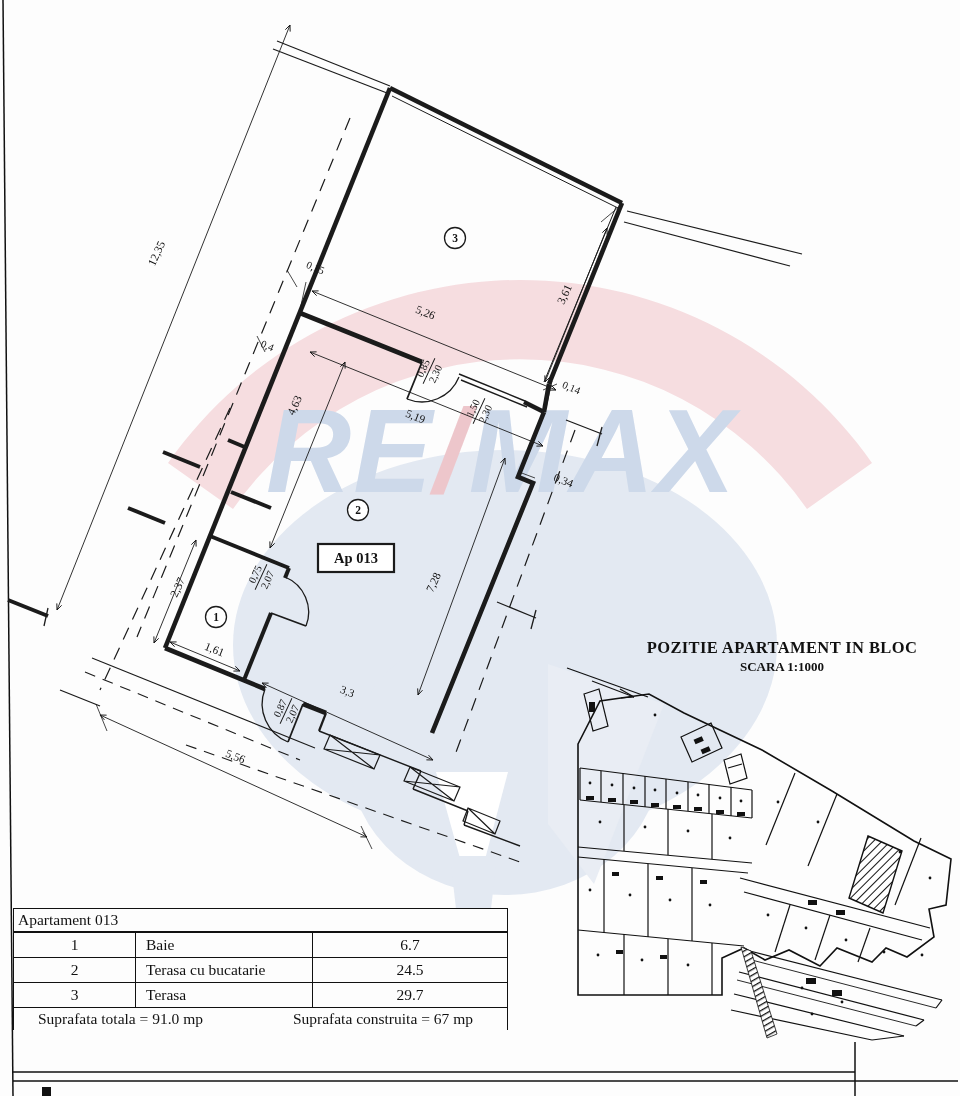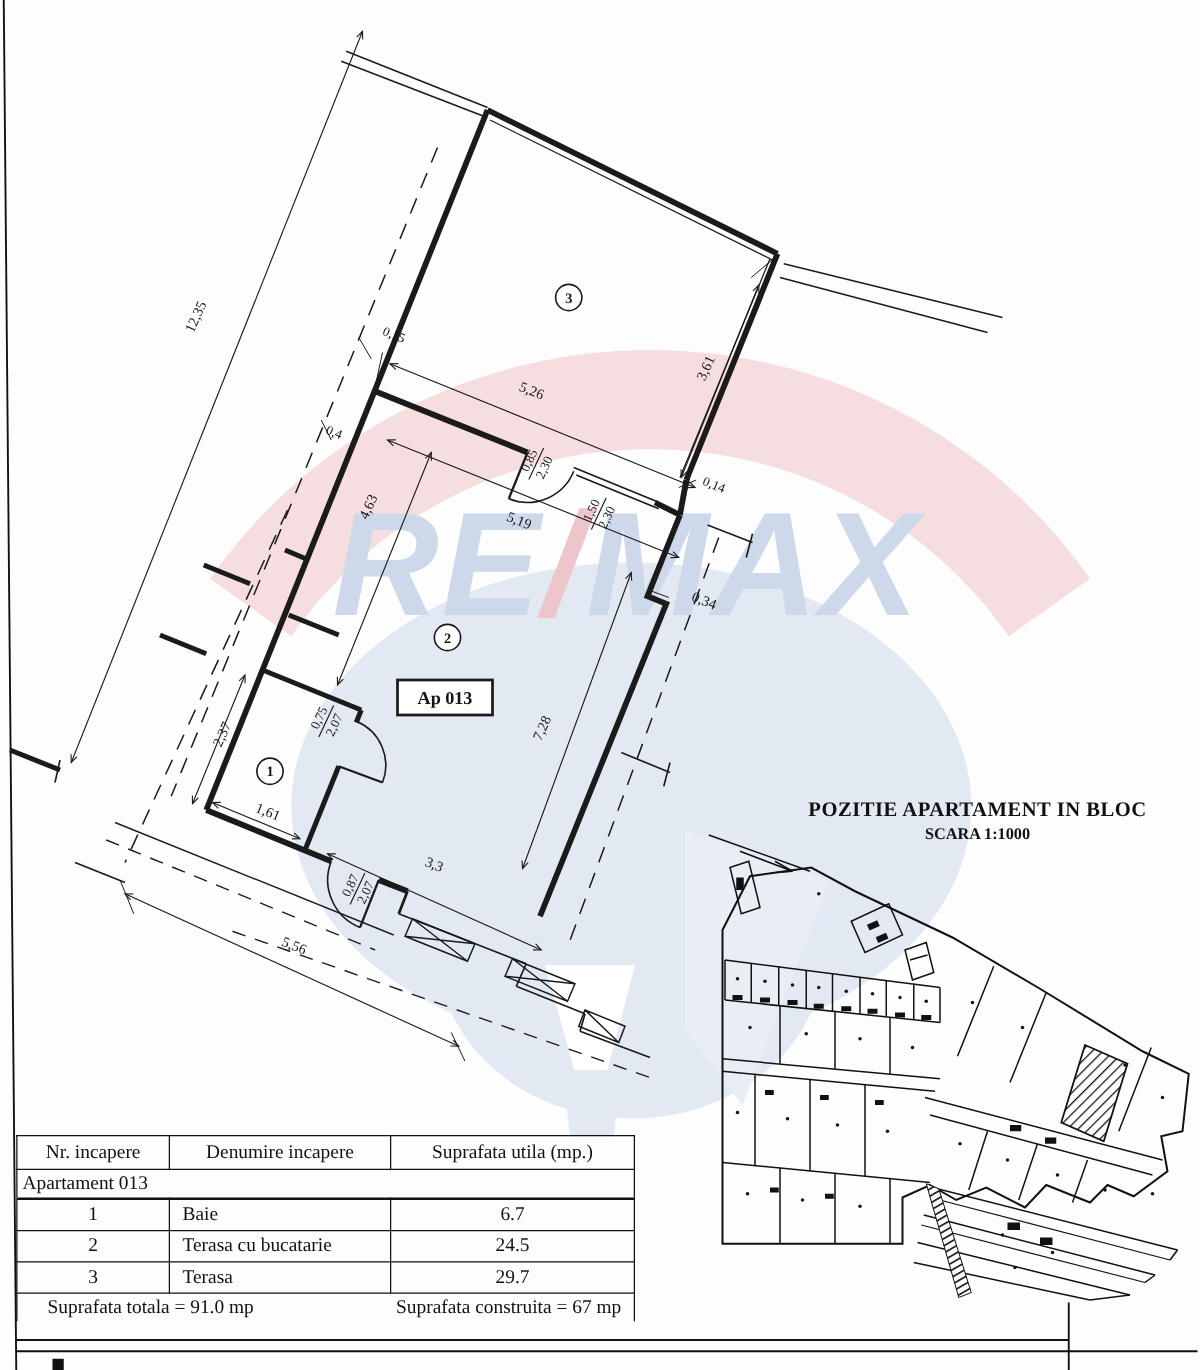--- a/index.html
+++ b/index.html
@@ -23,21 +23,21 @@
              table-layout:fixed;background:transparent;}
   #areatable td{border:1.5px solid #111;font-size:15.5px;padding:0 4px;overflow:hidden;
                 white-space:nowrap;}
   #areatable tr.h td{height:26px;text-align:center;}
   #areatable tr.apt td{height:22px;border-bottom-width:2px;}
   #areatable tr.r td{height:24px;}
   #areatable tr.sub td{height:23px;padding-left:24px;}
   #areatable tr.tot td{height:22px;padding-left:24px;border-bottom:none;}
   #areatable td.c{text-align:center;}
   #areatable td.nm{padding-left:10px;margin-top:28px;}
-  #areatable .gap{margin-left:110px;}
+  #areatable .gap{margin-left:86px;}
 </style>
 </head>
 <body>
 
 <div id="sheet">
 
 <svg id="drawing" width="960" height="1096" viewBox="0 0 960 1096">
   <defs>
     <marker id="ma" viewBox="0 0 10 10" refX="8.5" refY="5" markerWidth="9" markerHeight="9" orient="auto-start-reverse">
       <path d="M1,1.8 L8.5,5 L1,8.2" fill="none" stroke="#1b1b1b" stroke-width="1.1"></path>
@@ -377,25 +377,20 @@
   <div class="t2">SCARA 1:1000</div>
 </div>
 
 <table id="areatable">
   <colgroup>
         <col style="width:122px">
         <col style="width:177px">
         <col style="width:195px">
       </colgroup>
   <tbody>
-    <tr class="h">
-      <td>Nr. incapere</td>
-      <td>Denumire incapere</td>
-      <td>Suprafata utila (mp.)</td>
-    </tr>
     <tr class="apt">
       <td colspan="3">Apartament 013</td>
     </tr>
     <tr class="r">
       <td class="c">1</td>
       <td class="nm">Baie</td>
       <td class="c">6.7</td>
     </tr>
     <tr class="r">
       <td class="c">2</td>

